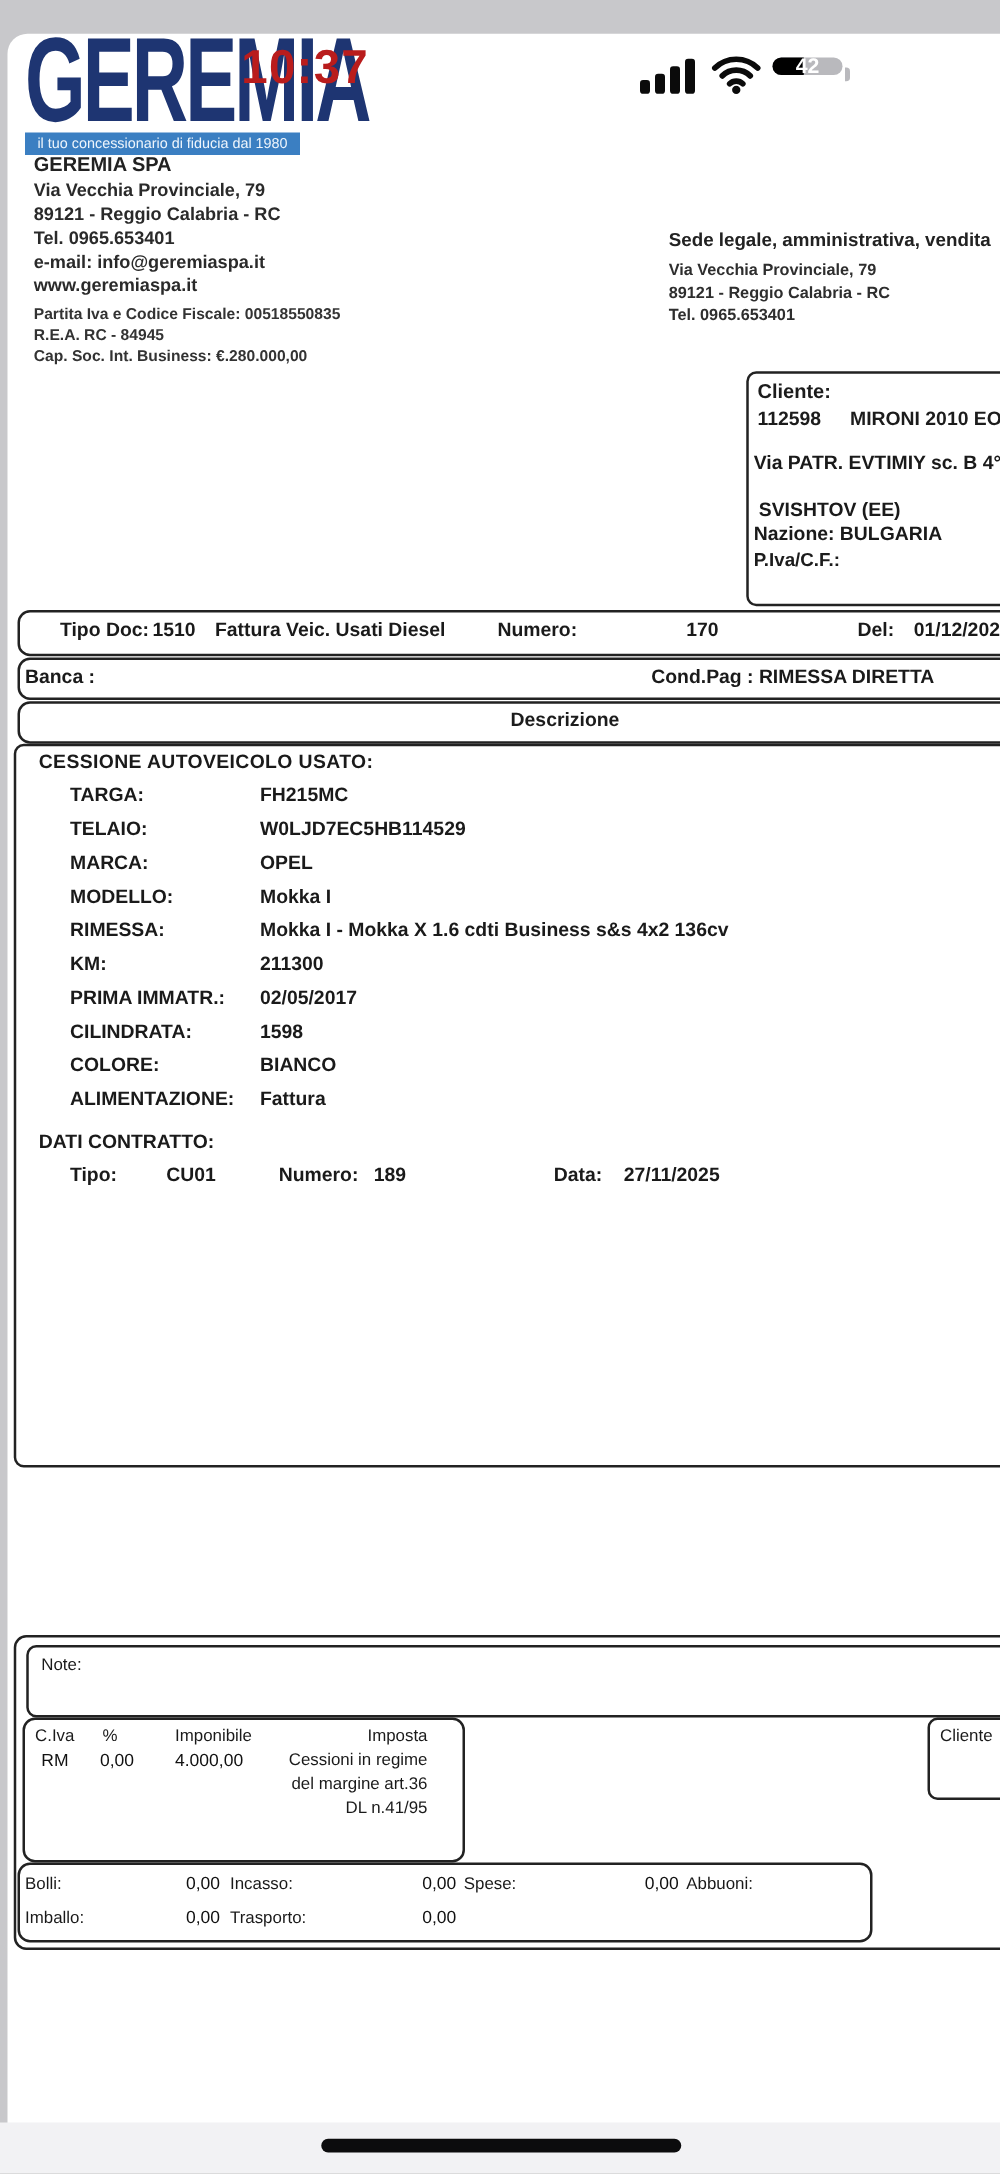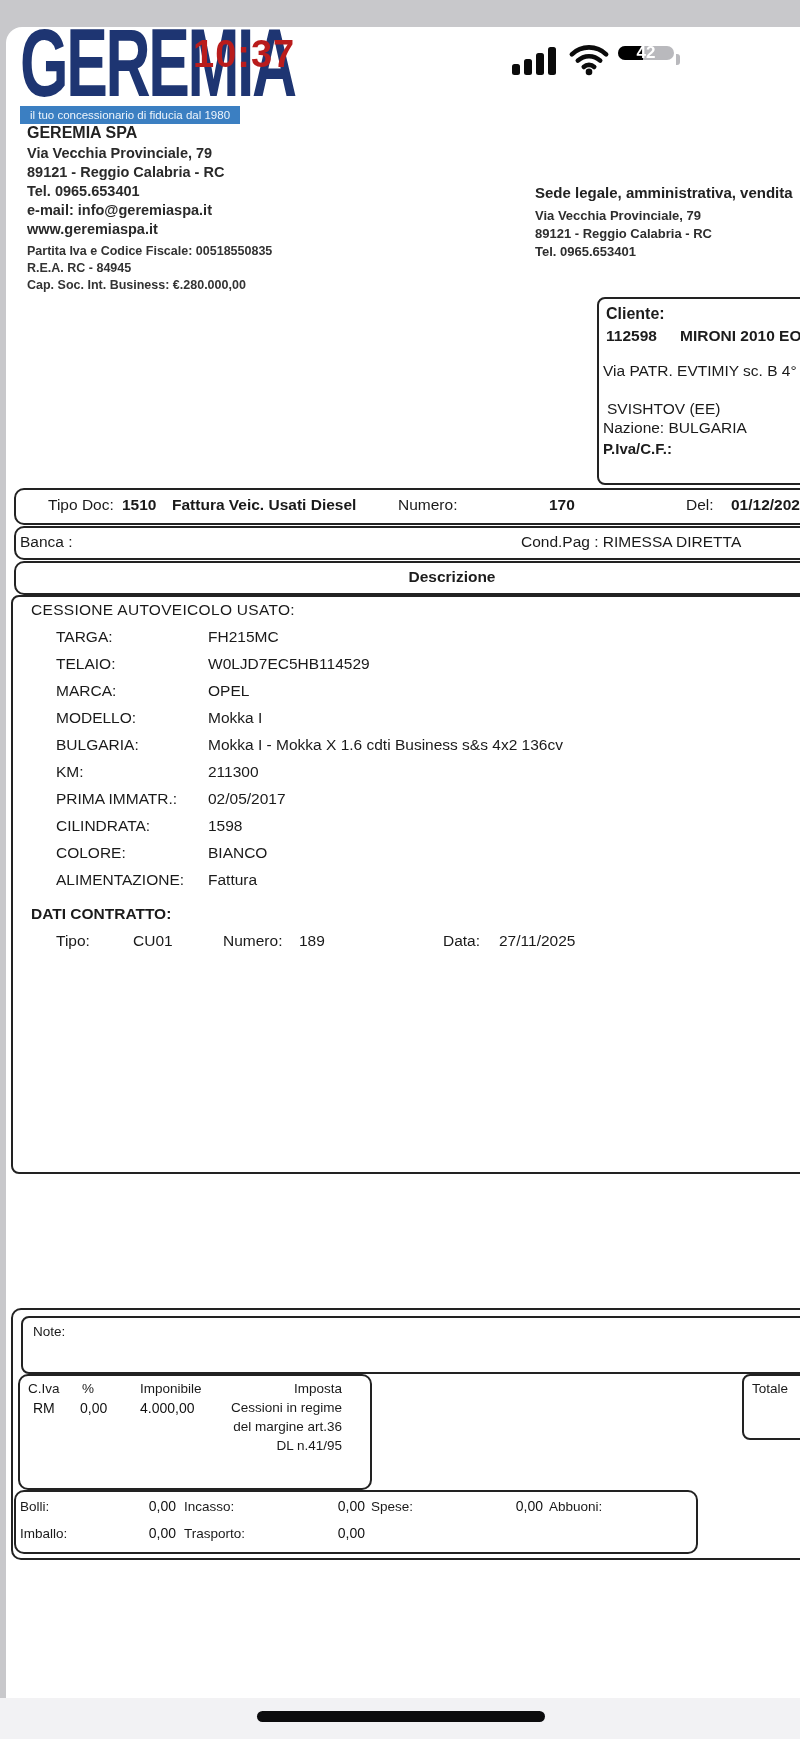--- a/index.html
+++ b/index.html
@@ -36,21 +36,21 @@
   .cliente-box{left:597px;top:297px;width:260px;height:184px;border-radius:8px;}
   .doc-box{left:14px;top:488px;width:876px;height:33px;}
   .banca-box{left:14px;top:526px;width:876px;height:30px;}
   .descr-box{left:14px;top:561px;width:876px;height:30px;}
   .body-box{left:11px;top:595px;width:879px;height:575px;border-width:2px;border-radius:8px;}
   .sum-box{left:11px;top:1308px;width:879px;height:248px;}
   .note-box{left:21px;top:1316px;width:806px;height:54px;border-width:2px;border-radius:8px;}
   .iva-box{left:18px;top:1374px;width:350px;height:112px;}
   .tot-box{left:742px;top:1374px;width:120px;height:62px;border-width:2px;border-radius:8px;}
   .bolli-box{left:14px;top:1490px;width:680px;height:60px;}
-  .doc15{font-size:15.5px;color:#1a1a1a;}
+  .doc15{font-size:15.5px;color:#1a1a1a;font-weight:bold;}
   .doc14{font-size:13.5px;color:#1a1a1a;}
   .val14{font-size:14px;color:#111;}
   .ra{text-align:right;}
   
   .bottom-strip{position:absolute;left:0;top:1698px;width:800px;height:41px;background:#f2f2f4;}
   .home{position:absolute;left:257px;top:13px;width:288px;height:11px;background:#0c0c0d;border-radius:6px;}
 </style>
 </head>
 <body>
 
@@ -125,21 +125,21 @@
   <div class="t doc15" style="left:31px;top:601px;letter-spacing:0.3px">CESSIONE AUTOVEICOLO USATO:</div>
 
   <div class="t doc15" style="left:56px;top:628px">TARGA:</div>
   <div class="t doc15" style="left:208px;top:628px">FH215MC</div>
   <div class="t doc15" style="left:56px;top:655px">TELAIO:</div>
   <div class="t doc15" style="left:208px;top:655px">W0LJD7EC5HB114529</div>
   <div class="t doc15" style="left:56px;top:682px">MARCA:</div>
   <div class="t doc15" style="left:208px;top:682px">OPEL</div>
   <div class="t doc15" style="left:56px;top:709px">MODELLO:</div>
   <div class="t doc15" style="left:208px;top:709px">Mokka I</div>
-  <div class="t doc15" style="left:56px;top:736px">BULGARIA:</div>
+  <div class="t doc15" style="left:56px;top:736px">RIMESSA:</div>
   <div class="t doc15" style="left:208px;top:736px">Mokka I - Mokka X 1.6 cdti Business s&amp;s 4x2 136cv</div>
   <div class="t doc15" style="left:56px;top:763px">KM:</div>
   <div class="t doc15" style="left:208px;top:763px">211300</div>
   <div class="t doc15" style="left:56px;top:790px">PRIMA IMMATR.:</div>
   <div class="t doc15" style="left:208px;top:790px">02/05/2017</div>
   <div class="t doc15" style="left:56px;top:817px">CILINDRATA:</div>
   <div class="t doc15" style="left:208px;top:817px">1598</div>
   <div class="t doc15" style="left:56px;top:844px">COLORE:</div>
   <div class="t doc15" style="left:208px;top:844px">BIANCO</div>
   <div class="t doc15" style="left:56px;top:871px">ALIMENTAZIONE:</div>
@@ -163,21 +163,21 @@
   <div class="t doc14" style="left:140px;top:1381px">Imponibile</div>
   <div class="t doc14 ra" style="left:240px;top:1381px;width:102px">Imposta</div>
   <div class="t val14" style="left:33px;top:1400px">RM</div>
   <div class="t val14" style="left:80px;top:1400px">0,00</div>
   <div class="t val14" style="left:140px;top:1400px">4.000,00</div>
   <div class="t doc14 ra" style="left:180px;top:1400px;width:162px">Cessioni in regime</div>
   <div class="t doc14 ra" style="left:180px;top:1419px;width:162px">del margine art.36</div>
   <div class="t doc14 ra" style="left:180px;top:1438px;width:162px">DL n.41/95</div>
 
   <div class="box tot-box"></div>
-  <div class="t doc14" style="left:752px;top:1381px">Totale</div>
+  <div class="t doc14" style="left:752px;top:1381px">Cliente</div>
 
   <div class="box bolli-box"></div>
   <div class="t doc14" style="left:20px;top:1499px">Bolli:</div>
   <div class="t val14 ra" style="left:104px;top:1498px;width:72px">0,00</div>
   <div class="t doc14" style="left:184px;top:1499px">Incasso:</div>
   <div class="t val14 ra" style="left:293px;top:1498px;width:72px">0,00</div>
   <div class="t doc14" style="left:371px;top:1499px">Spese:</div>
   <div class="t val14 ra" style="left:471px;top:1498px;width:72px">0,00</div>
   <div class="t doc14" style="left:549px;top:1499px">Abbuoni:</div>
   <div class="t doc14" style="left:20px;top:1526px">Imballo:</div>

